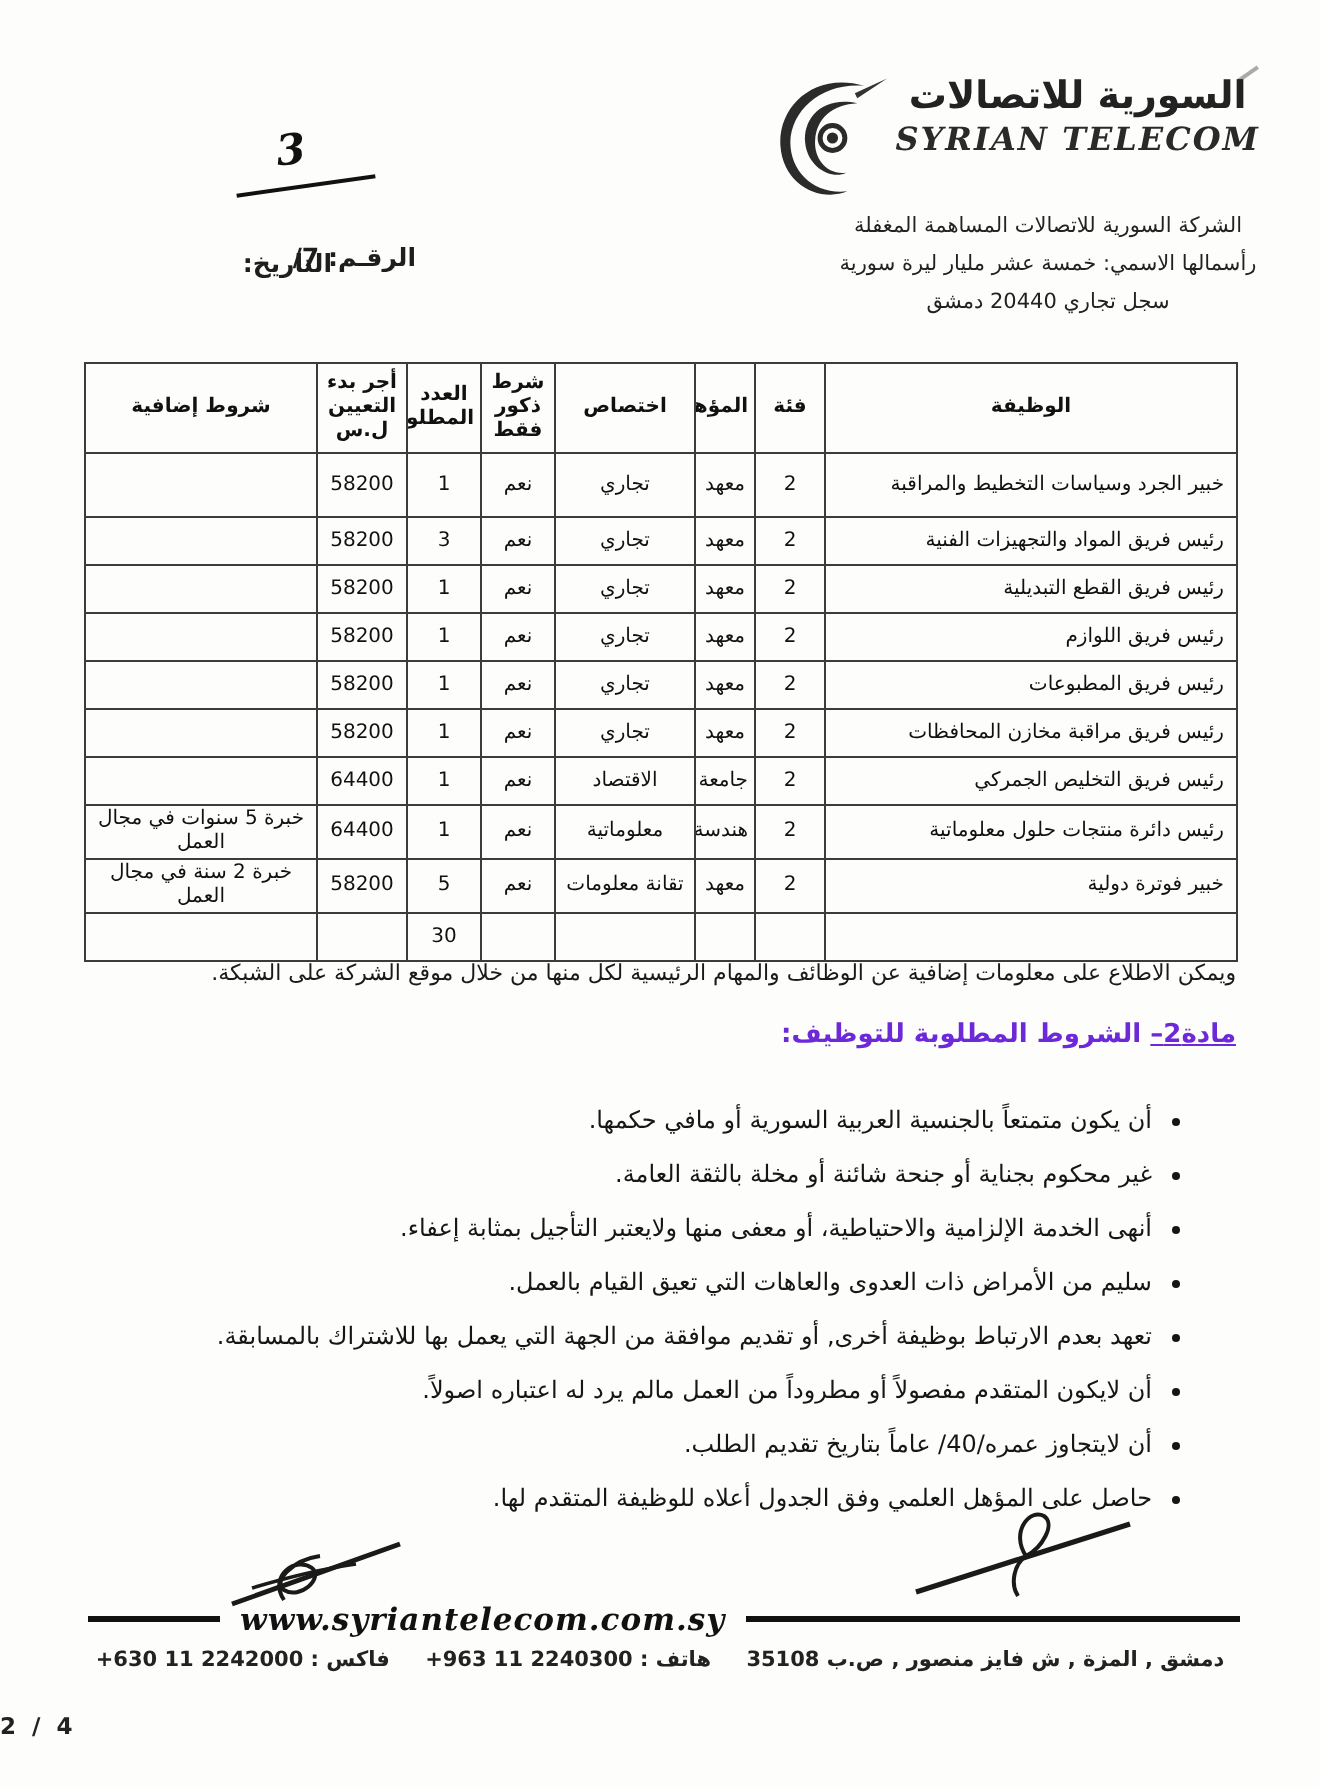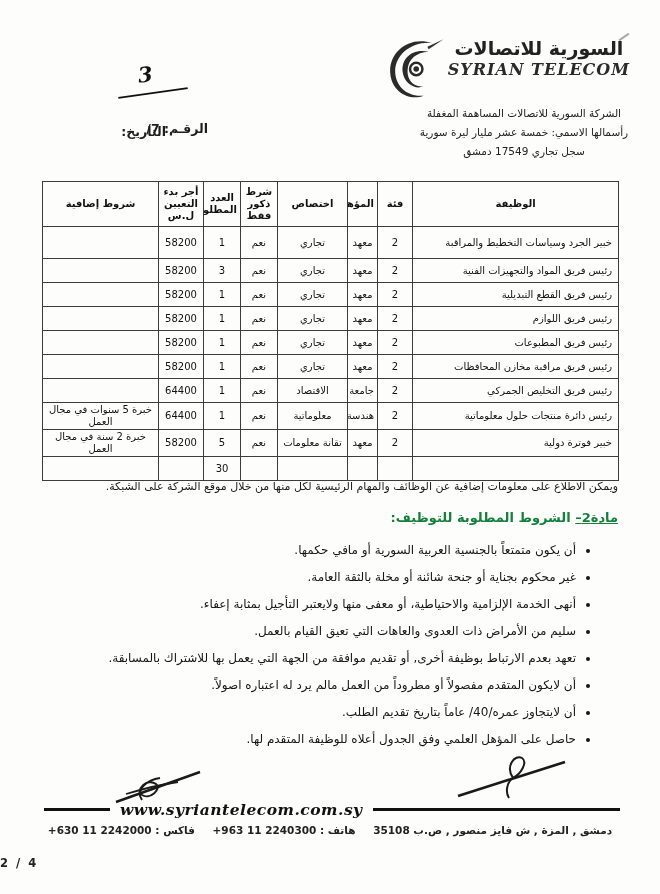--- a/index.html
+++ b/index.html
@@ -51,31 +51,31 @@
   table.jobs tr.tall td{height:29px;}
   table.jobs td.job-cell{text-align:right;padding-right:6px;}
 
   
   .info-paragraph{
     position:absolute;right:42px;top:466px;width:560px;
     direction:rtl;text-align:right;font-size:11px;line-height:20px;color:#1a1a1a;
   }
   .article-heading{
     position:absolute;right:42px;top:510px;width:560px;
-    direction:rtl;text-align:right;font-size:13px;color:#15803d;
+    direction:rtl;text-align:right;font-size:13px;color:#6d28d9;
   }
   .article-label{font-weight:bold;text-decoration:underline;}
   .article-title{font-weight:bold;}
 
   ul.conditions{
     position:absolute;right:66px;top:542px;width:534px;margin:0;padding:0 18px 0 0;
     direction:rtl;text-align:right;list-style:disc;
     font-size:12px;color:#161616;
   }
-  ul.conditions li{margin-bottom:10.5px;line-height:16.5px;}
+  ul.conditions li{margin-bottom:10.5px;line-height:16.5px;margin-top:10px;}
 
   
   .sig{position:absolute;}
   .sig-left{left:112px;top:760px;width:95px;height:48px;}
   .sig-right{left:455px;top:752px;width:115px;height:52px;}
 
   .web-rule{
     position:absolute;left:44px;top:799px;width:576px;height:20px;
     display:flex;align-items:center;
   }
@@ -128,21 +128,21 @@
     </svg>
     <div class="logo-text">
       <span class="logo-ar">السورية للاتصالات</span>
       <span class="logo-en">SYRIAN TELECOM</span>
     </div>
   </div>
 
   <div class="company-block">
     <div>الشركة السورية للاتصالات المساهمة المغفلة</div>
     <div>رأسمالها الاسمي: خمسة عشر مليار ليرة سورية</div>
-    <div>سجل تجاري 17549 دمشق</div>
+    <div>سجل تجاري 20440 دمشق</div>
   </div>
 
   <table class="jobs">
     <colgroup>
       <col style="width:206px">
         <col style="width:35px">
         <col style="width:30px">
         <col style="width:70px">
       <col style="width:37px">
         <col style="width:37px">

